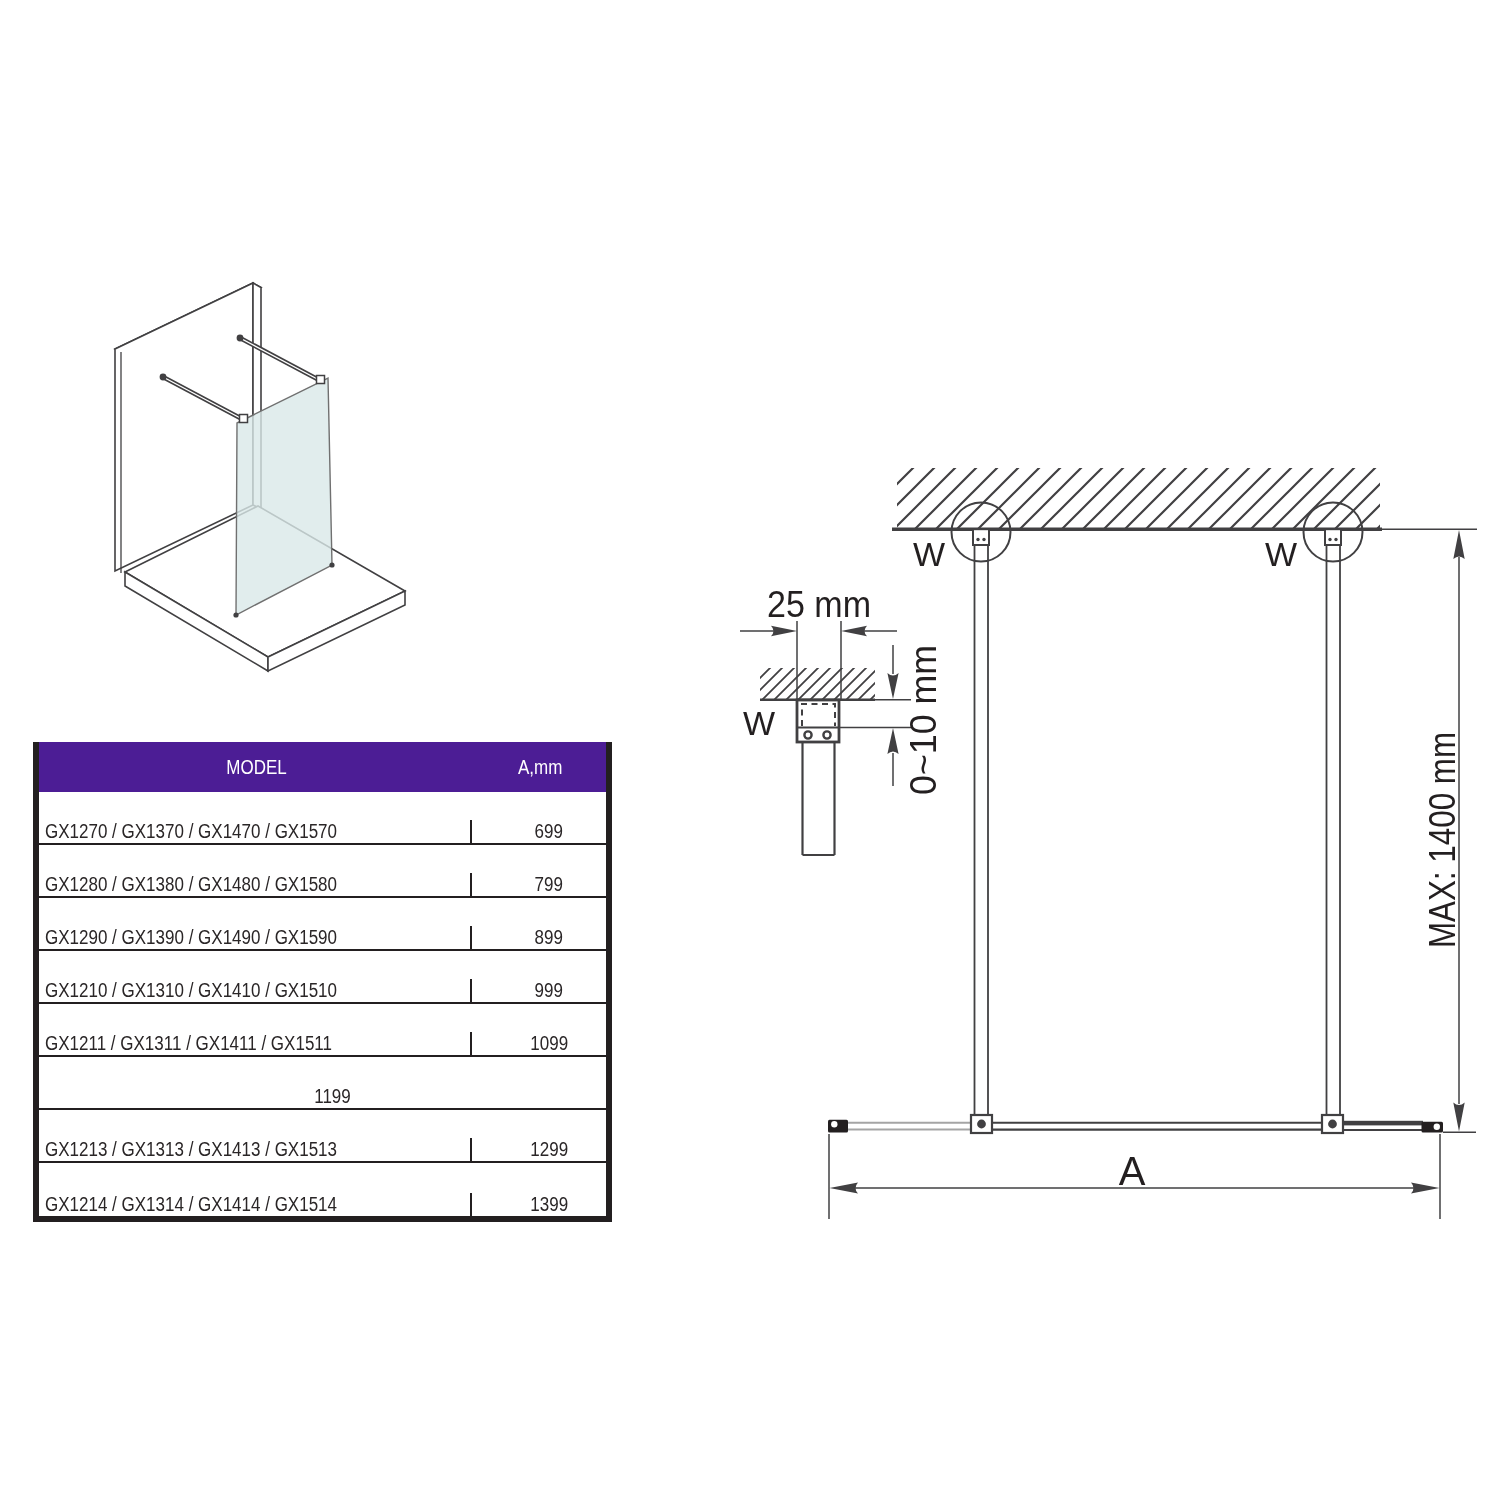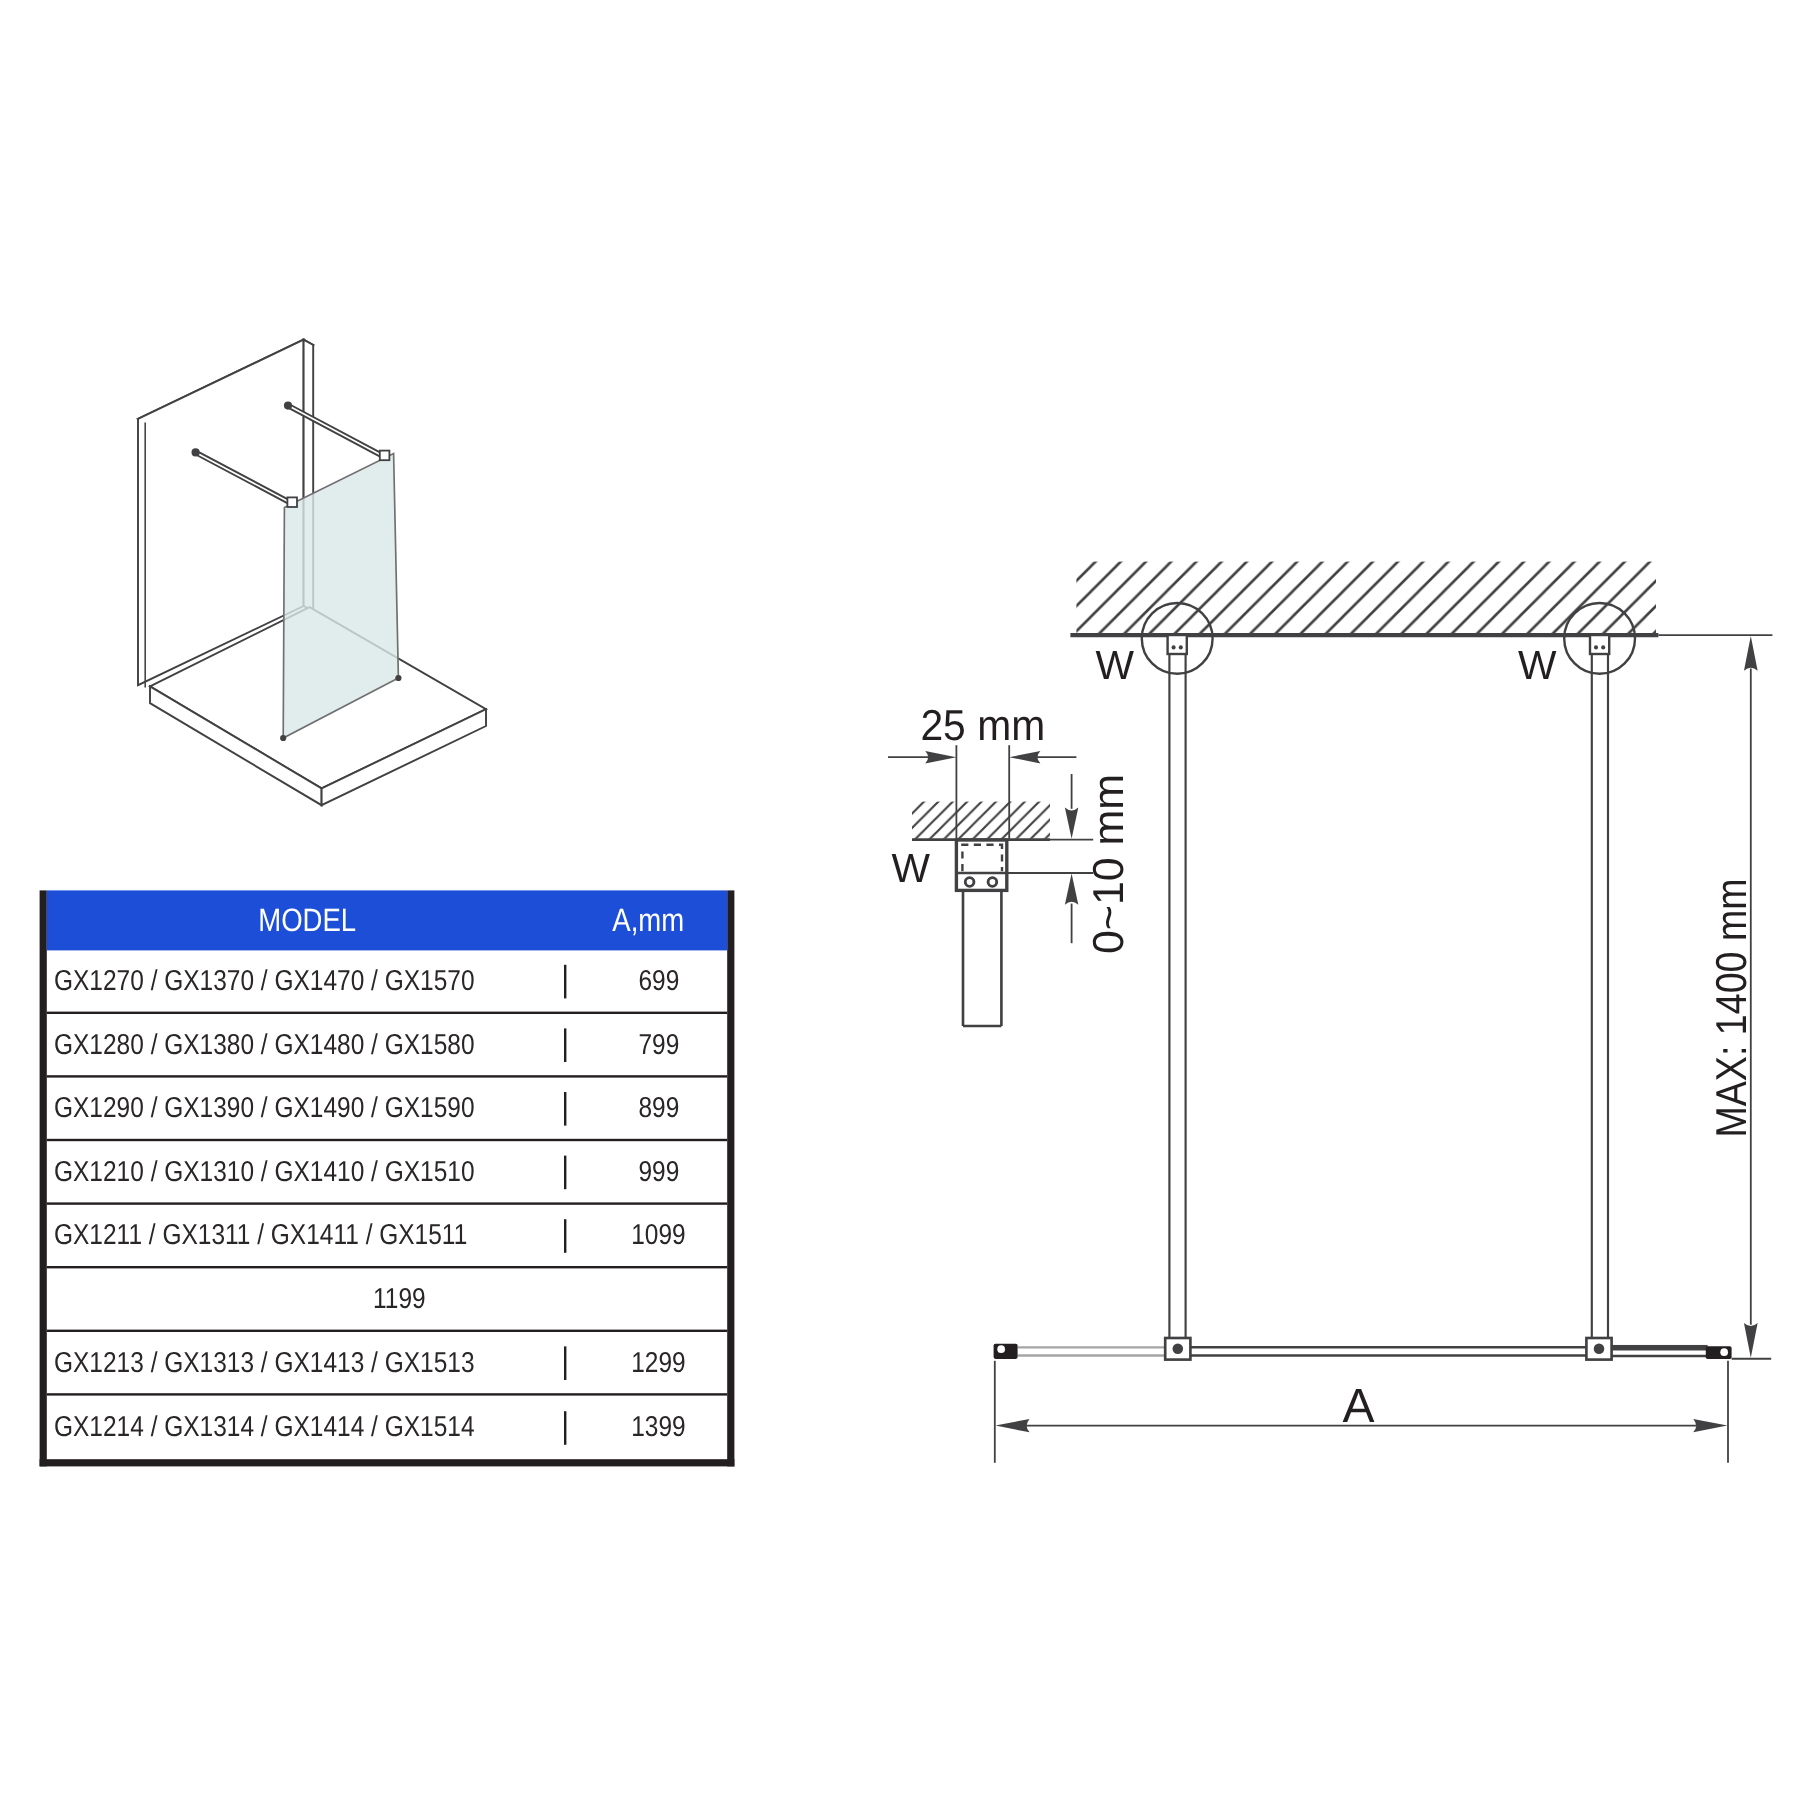--- a/index.html
+++ b/index.html
@@ -8,26 +8,26 @@
 
   
   svg text{font-family:"Liberation Sans", sans-serif;fill:#231f20;}
   .ln{stroke:#414042;fill:none;}
   .fill{fill:#414042;stroke:none;}
   .wht{fill:#ffffff;}
 
   
   .tbl{position:absolute;left:33px;top:742px;width:579px;box-sizing:border-box;
        border:6px solid #231f20;border-top:none;background:#ffffff;color:#2a2627;}
-  .thead{display:flex;align-items:center;height:50px;background:#1d4ed8;color:#ffffff;
-         font-size:27px;}
+  .thead{display:flex;align-items:center;height:50px;background:#4c1d95;color:#ffffff;
+         font-size:20px;}
   .thead .hc1{width:435px;text-align:center;}
   .thead .hc2{flex:1;text-align:center;}
-  .trow{display:flex;align-items:center;height:53px;box-sizing:border-box;
-        border-bottom:2.5px solid #231f20;font-size:24px;}
+  .trow{display:flex;align-items:flex-end;height:53px;box-sizing:border-box;
+        border-bottom:2.5px solid #231f20;font-size:20px;}
   .trow:last-child{border-bottom:none;}
   .tc1{width:433px;box-sizing:border-box;border-right:2.5px solid #231f20;
        display:flex;align-items:center;padding-left:6px;}
   .tc2{flex:1;display:flex;align-items:center;justify-content:center;padding-left:20px;}
   .cmpL{display:inline-block;transform:scaleX(.85);transform-origin:left center;white-space:nowrap;}
   .cmpC{display:inline-block;transform:scaleX(.85);transform-origin:center center;white-space:nowrap;}
 
   .abs{position:absolute;}
 </style>
 </head>

